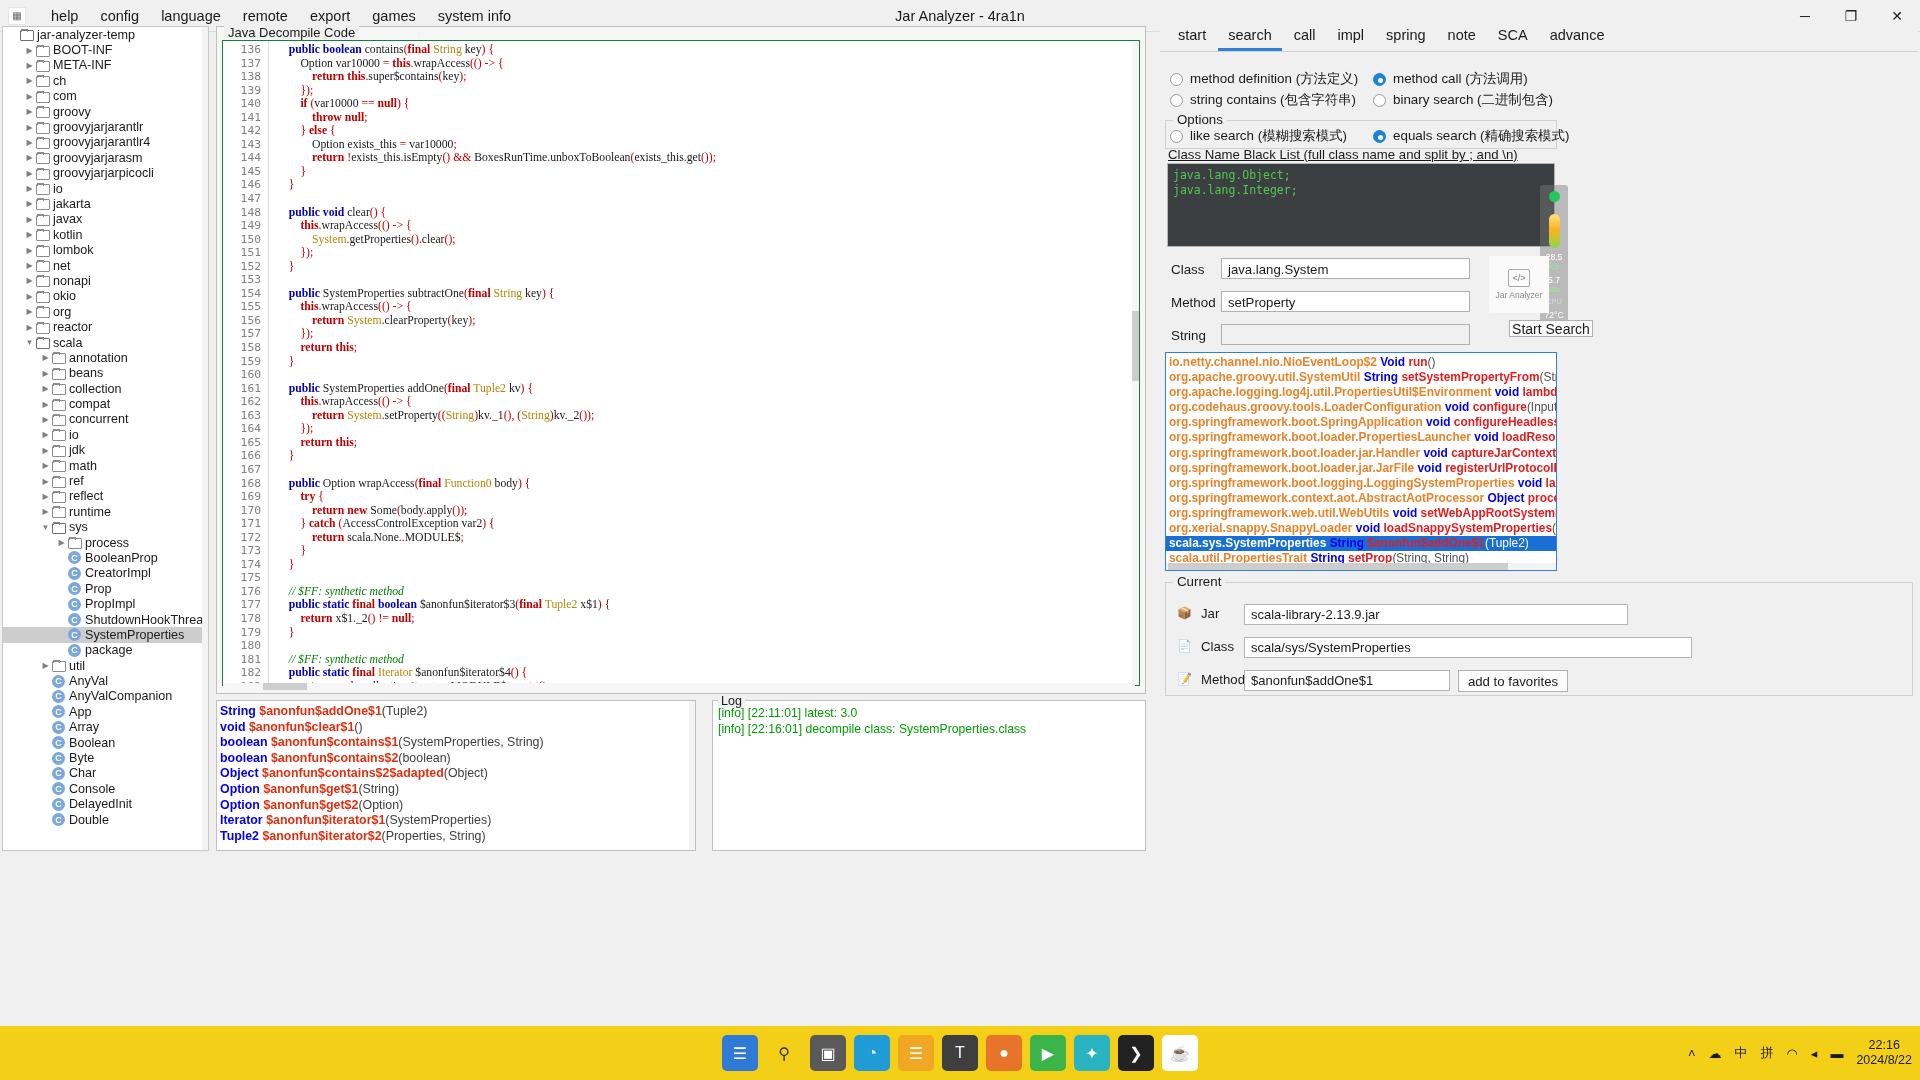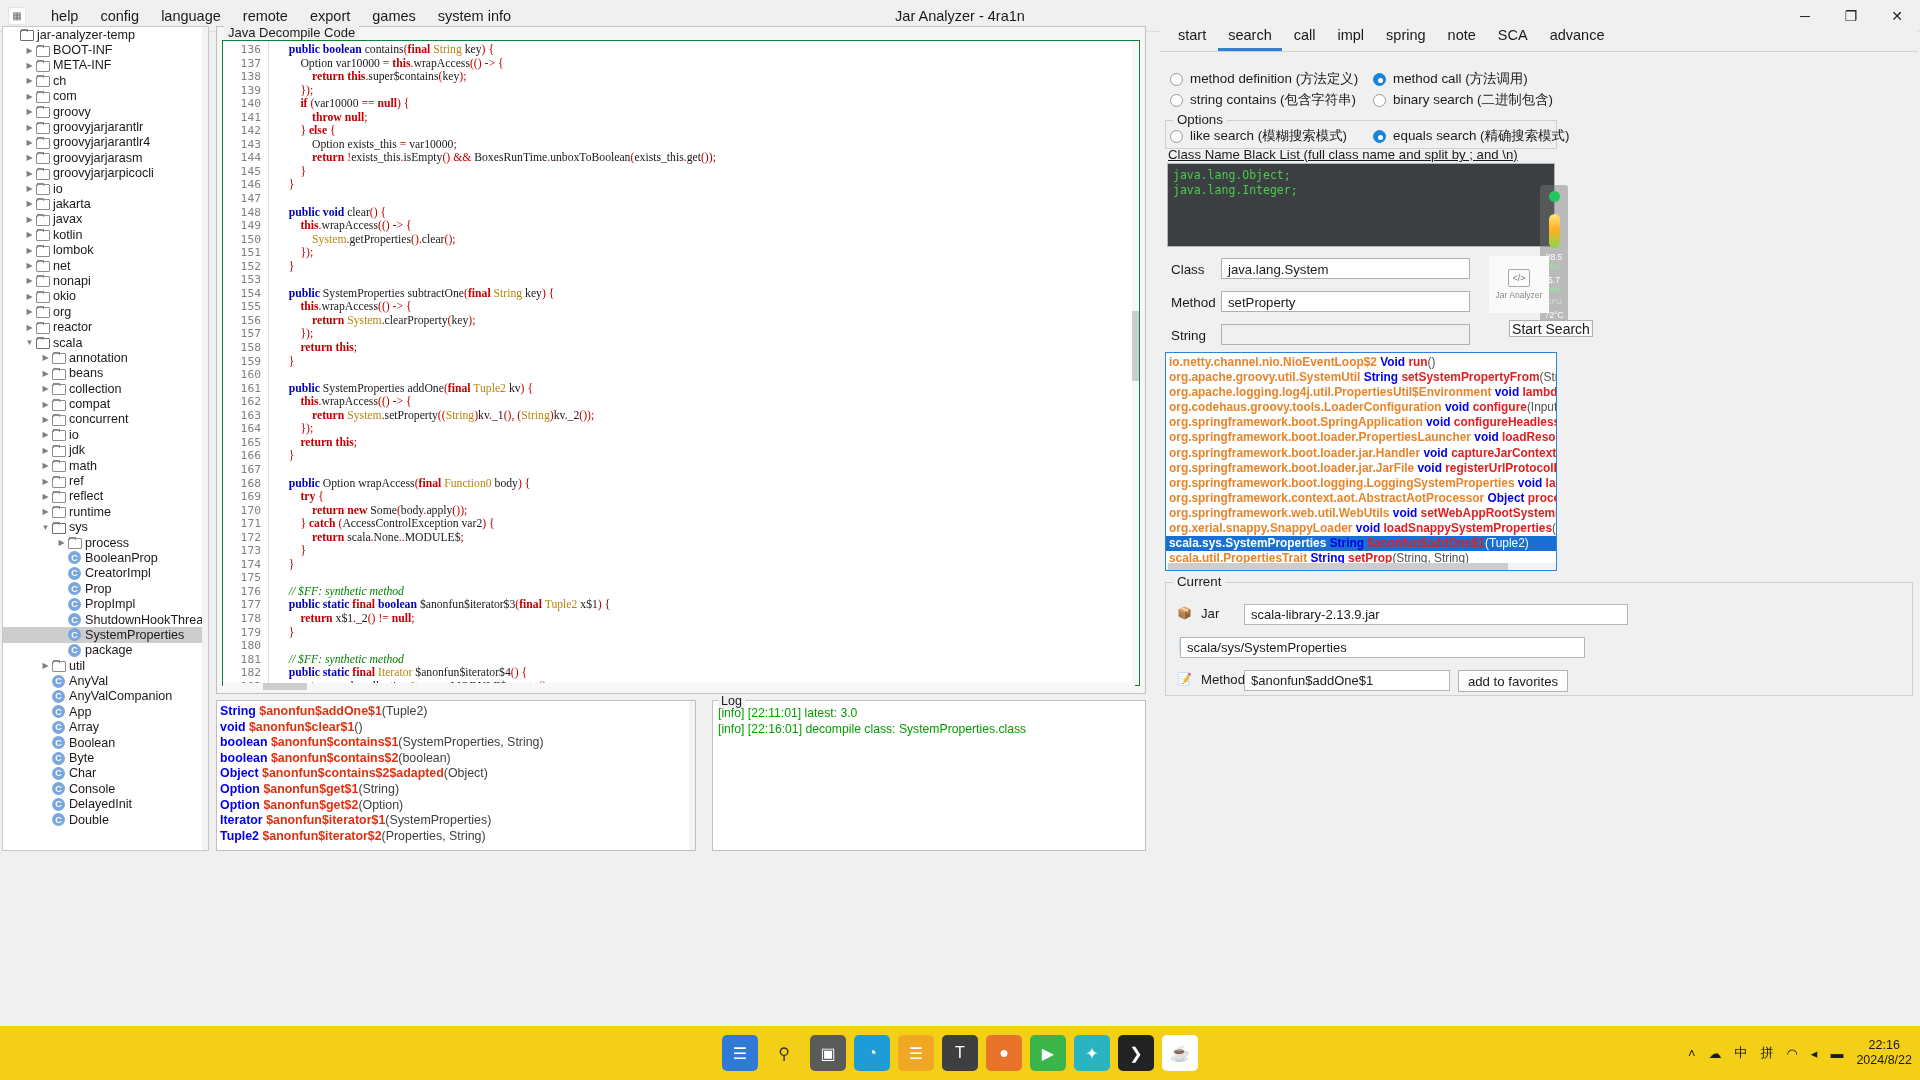--- a/index.html
+++ b/index.html
@@ -768,21 +768,21 @@
 <div class="cur-row" style="left:1176px; top:605px;">
   <span class="cur-icon">📦</span>
   <span class="cur-label">Jar</span>
 </div>
 <div class="cur-input" style="position:absolute;left:1244px; top:604px; width:384px;">scala-library-2.13.9.jar</div>
 
 <div class="cur-row" style="left:1176px; top:638px;">
   <span class="cur-icon">📄</span>
   <span class="cur-label">Class</span>
 </div>
-<div class="cur-input" style="position:absolute;left:1180px; top:637px; width:405px;">scala/sys/SystemProperties</div>
+<div class="cur-input" style="position:absolute;left:1244px; top:637px; width:448px;">scala/sys/SystemProperties</div>
 
 <div class="cur-row" style="left:1176px; top:671px;">
   <span class="cur-icon">📝</span>
   <span class="cur-label">Method</span>
 </div>
 <div class="cur-input" style="position:absolute;left:1244px; top:670px; width:206px;">$anonfun$addOne$1</div>
 <div id="add-fav-btn">add to favorites</div>
 
 <div id="taskbar">
   <div id="tb-center">

